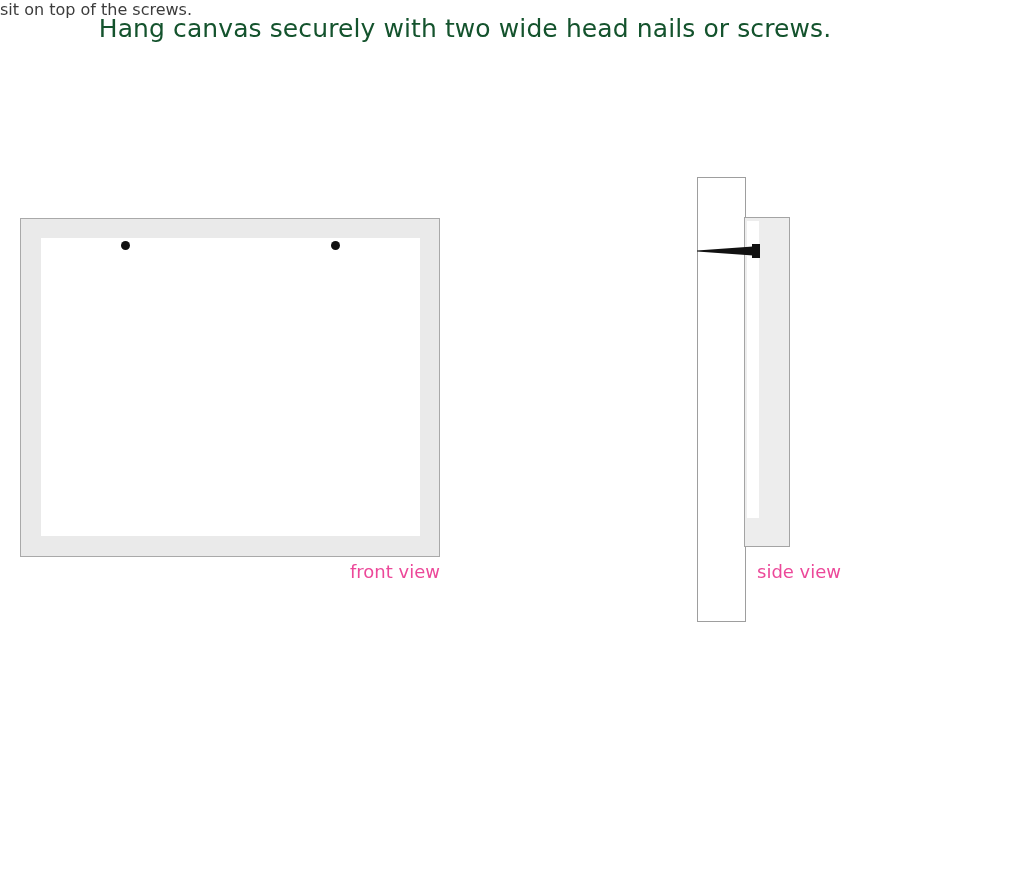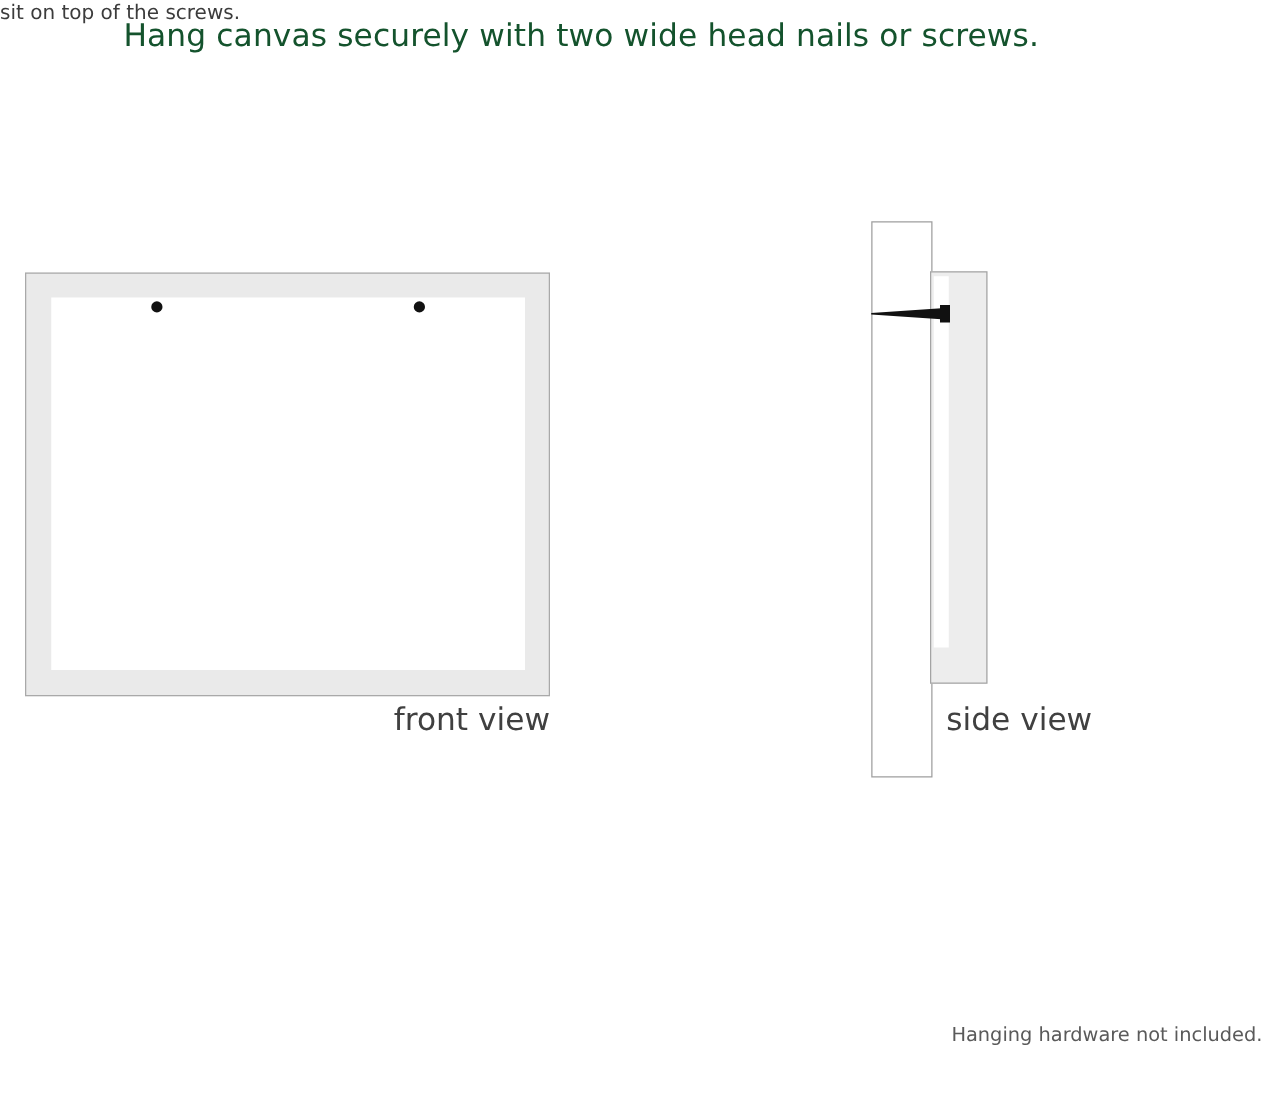--- a/index.html
+++ b/index.html
@@ -108,22 +108,22 @@
     left: 0px;
     top: 66px;
     width: 66px;
     height: 16px;
     overflow: visible;
   }
 
   
   .view-label {
     position: absolute;
-    font-size: 25px;
-    color: #404040;
+    font-size: 18px;
+    color: #ec4899;
     white-space: nowrap;
   }
   #front-view-label { left: 240px; top: 561px; width: 200px; text-align: right; }
   #side-view-label  { left: 757px; top: 561px; text-align: center; }
 
   
   #footer-note {
     position: absolute;
     right: 14px;
     top: 818px;
@@ -164,14 +164,13 @@
 
     <polygon points="0,7.4 56,3.6 56,12.4 0,8.6" fill="#111111"></polygon>
 
     <rect x="55" y="1" width="8" height="14" fill="#111111"></rect>
   </svg>
 </div>
 
 <div id="side-view-label" class="view-label">side view</div>
 
 <div id="footer-note">
-  <div>Hanging hardware not included.</div>
 </div>
 
 </body></html>

